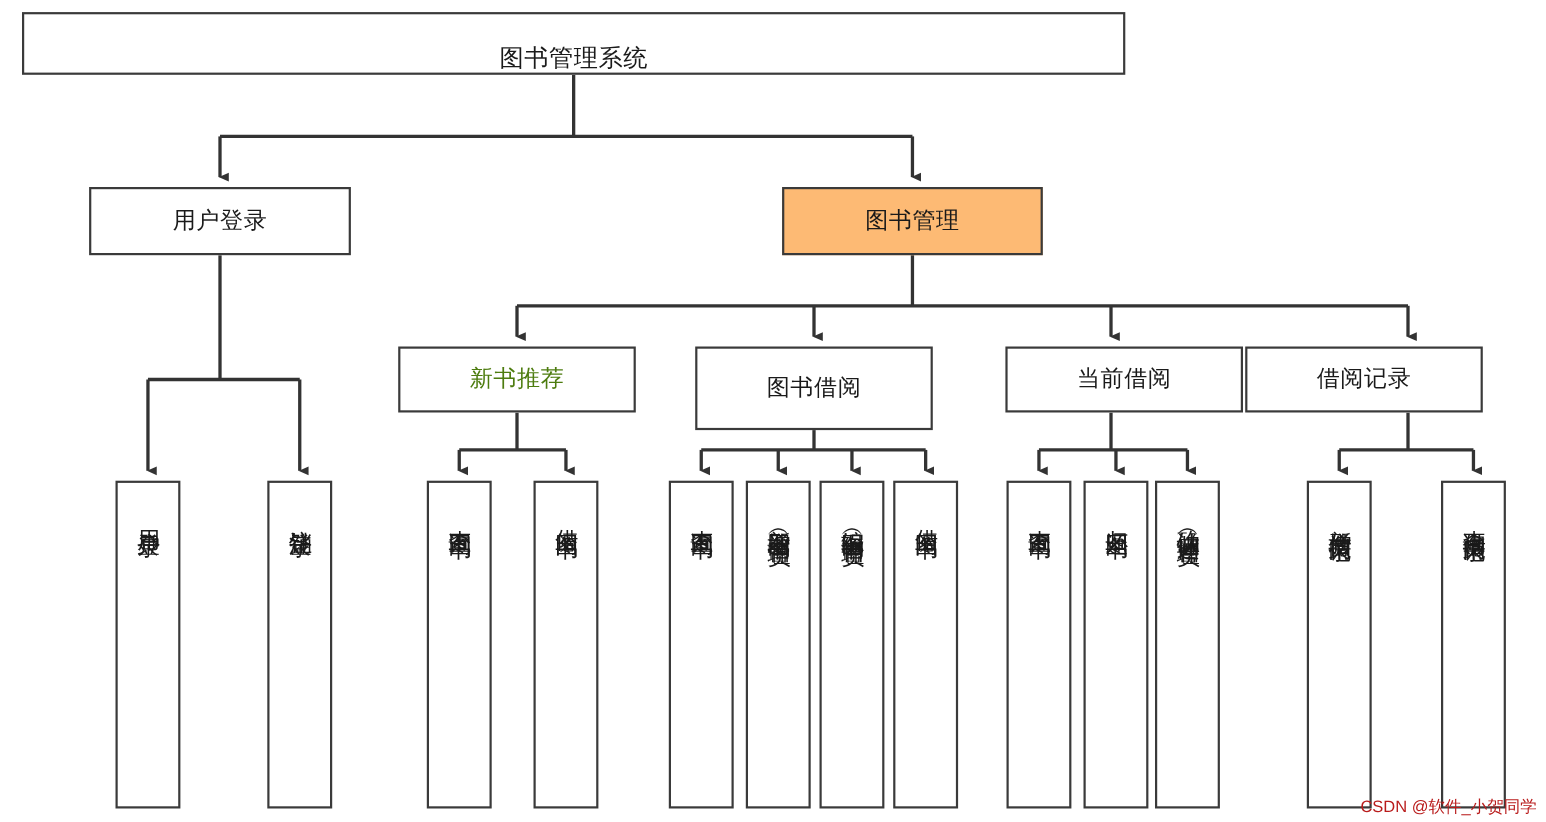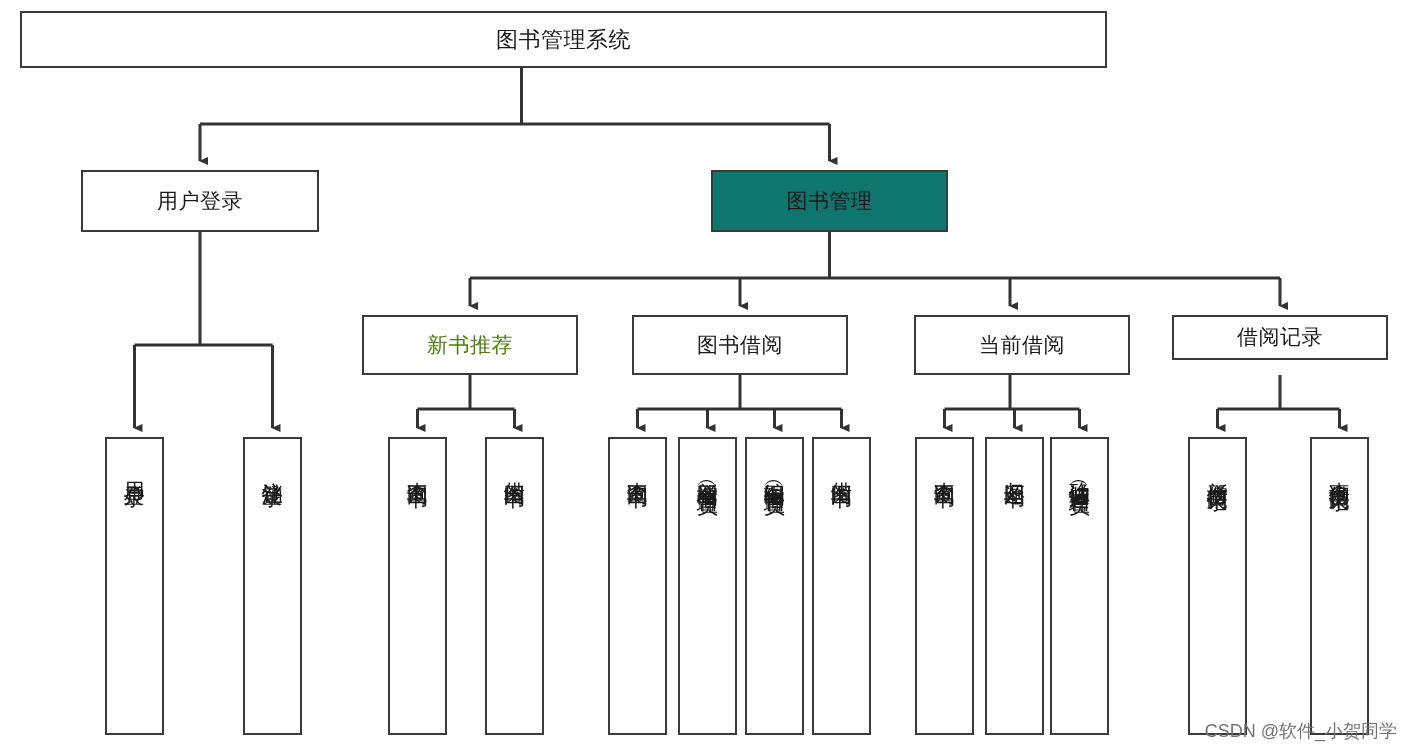--- a/index.html
+++ b/index.html
@@ -50,22 +50,22 @@
     writing-mode:vertical-rl;
     text-orientation:upright;
     font-size:21px;
     line-height:1.12;
     letter-spacing:2px;
     white-space:nowrap;
   }
   #watermark{
     position:absolute;
     right:8px;bottom:4px;
-    font-size:18px;
-    color:#737373;
+    font-size:15px;
+    color:#b91c1c;
     white-space:nowrap;
     user-select:none;
     font-family:"Liberation Sans","DejaVu Sans",sans-serif;
   }
 </style>
 </head>
 <body>
 
 <div id="diagram-root">
 
@@ -106,39 +106,39 @@
         <path d="M1014.5,409 L1014.5,428" stroke="#333333" stroke-width="3" fill="none" marker-end="url(#arrowhead)"></path>
         <path d="M1079.5,409 L1079.5,428" stroke="#333333" stroke-width="3" fill="none" marker-end="url(#arrowhead)"></path>
         <path d="M1280,375 L1280,409" stroke="#333333" stroke-width="3" fill="none"></path>
         <path d="M1217.5,409 L1339.5,409" stroke="#333333" stroke-width="3" fill="none"></path>
         <path d="M1217.5,409 L1217.5,428" stroke="#333333" stroke-width="3" fill="none" marker-end="url(#arrowhead)"></path>
         <path d="M1339.5,409 L1339.5,428" stroke="#333333" stroke-width="3" fill="none" marker-end="url(#arrowhead)"></path>
       </g>
   </svg>
 
   <div id="nodes">
-      <div class="node horiz root" style="left: 20px; top: 11px; width: 1087px; height: 57px; border-color: rgb(58, 58, 58); background: rgb(255, 255, 255);">
+      <div class="node horiz root" style="left: 20px; top: 11px; width: 1003px; height: 57px; border-color: rgb(58, 58, 58); background: rgb(255, 255, 255); align-items: flex-end;">
         <span class="label" style="color: rgb(26, 26, 26);">图书管理系统</span>
       </div>
       <div class="node horiz" style="left: 81px; top: 170px; width: 238px; height: 62px; border-color: rgb(58, 58, 58); background: rgb(255, 255, 255);">
         <span class="label" style="color: rgb(26, 26, 26);">用户登录</span>
       </div>
-      <div class="node horiz" style="left: 711px; top: 170px; width: 237px; height: 62px; border-color: rgb(58, 58, 58); background: #0f766e;">
+      <div class="node horiz" style="left: 711px; top: 170px; width: 237px; height: 62px; border-color: rgb(58, 58, 58); background: #fdba74;">
         <span class="label" style="color: rgb(26, 26, 26);">图书管理</span>
       </div>
       <div class="node horiz" style="left: 362px; top: 315px; width: 216px; height: 60px; border-color: rgb(58, 58, 58); background: rgb(255, 255, 255);">
         <span class="label" style="color: #4d7c0f;">新书推荐</span>
       </div>
-      <div class="node horiz" style="left: 632px; top: 315px; width: 216px; height: 60px; border-color: rgb(58, 58, 58); background: rgb(255, 255, 255);">
+      <div class="node horiz" style="left: 632px; top: 315px; width: 216px; height: 76px; border-color: rgb(58, 58, 58); background: rgb(255, 255, 255);">
         <span class="label" style="color: rgb(26, 26, 26);">图书借阅</span>
       </div>
       <div class="node horiz" style="left: 902px; top: 315px; width: 216px; height: 60px; border-color: rgb(58, 58, 58); background: rgb(255, 255, 255); margin-left: 12px;">
         <span class="label" style="color: rgb(26, 26, 26);">当前借阅</span>
       </div>
-      <div class="node horiz" style="left: 1172px; top: 315px; width: 216px; height: 45px; border-color: rgb(58, 58, 58); background: rgb(255, 255, 255);">
+      <div class="node horiz" style="left: 1132px; top: 315px; width: 216px; height: 60px; border-color: rgb(58, 58, 58); background: rgb(255, 255, 255);">
         <span class="label" style="color: rgb(26, 26, 26);">借阅记录</span>
       </div>
       <div class="node vert" style="left: 105px; top: 437px; width: 59px; height: 298px; border-color: rgb(58, 58, 58); background: rgb(255, 255, 255);">
         <span class="label" style="color: rgb(26, 26, 26);">用户登录</span>
       </div>
       <div class="node vert" style="left: 243px; top: 437px; width: 59px; height: 298px; border-color: rgb(58, 58, 58); background: rgb(255, 255, 255);">
         <span class="label" style="color: rgb(26, 26, 26);">注销登录</span>
       </div>
       <div class="node vert" style="left: 388px; top: 437px; width: 59px; height: 298px; border-color: rgb(58, 58, 58); background: rgb(255, 255, 255);">
         <span class="label" style="color: rgb(26, 26, 26);">查询图书</span>

